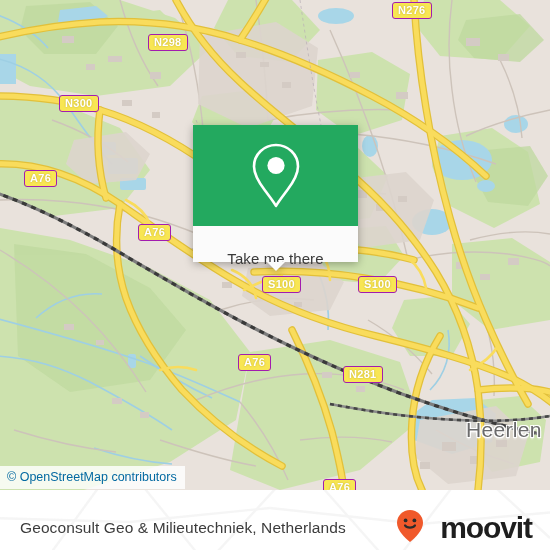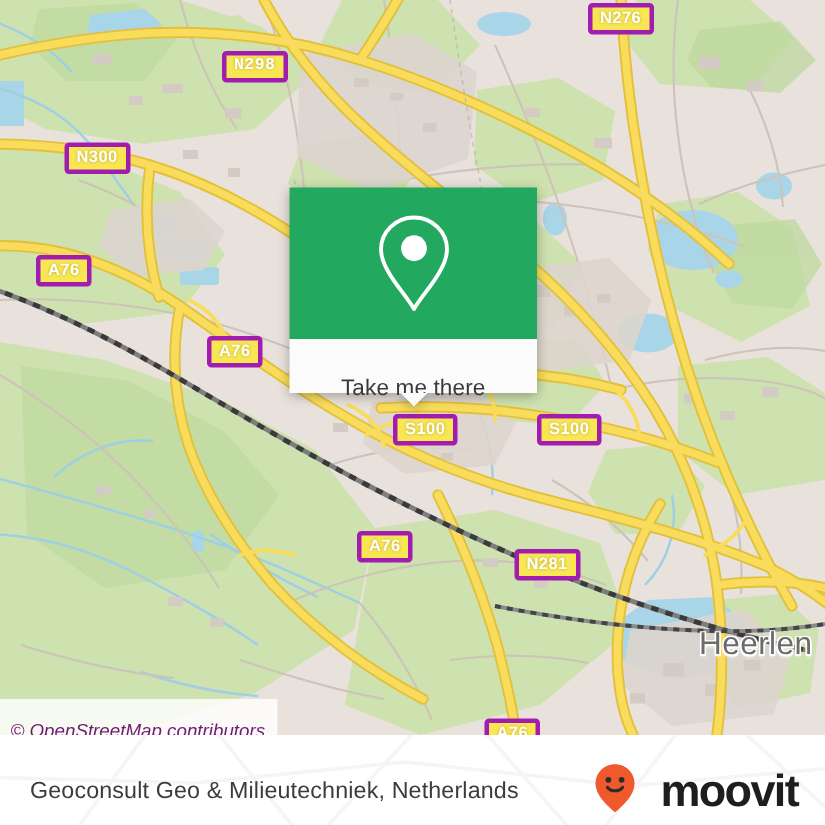--- a/index.html
+++ b/index.html
@@ -17,21 +17,21 @@
     width: 550px; height: 490px;
     background: #e9e2dc;
     overflow: hidden;
   }
   .map-svg { position: absolute; left: 0; top: 0; width: 550px; height: 490px; }
 
   
   .shield {
     position: absolute;
     background: #f8e653;
-    border: 3px solid #a21caf;
+    border: 1px solid #a21caf;
     border-radius: 3px;
     color: #ffffff;
     font-size: 11px;
     font-weight: bold;
     letter-spacing: 0.3px;
     padding: 1px 5px 2px 5px;
     line-height: 12px;
     text-shadow: 0 0 2px rgba(120,95,0,.45);
     white-space: nowrap;
   }
@@ -79,25 +79,24 @@
     border-left: 9px solid transparent;
     border-right: 9px solid transparent;
     border-top: 9px solid #fbfbfb;
   }
 
   
   #osm-attr {
     position: absolute;
     left: 0; top: 466px;
     background: rgba(255,255,255,.82);
-    color: #701a75;
+    color: #0369a1;
     font-size: 12.5px;
-    padding: 14px 8px 5px 7px;
+    padding: 4px 8px 5px 7px;
     white-space: nowrap;
-    font-style: italic;
   }
 
   
   #footer {
     position: absolute;
     left: 0; top: 490px;
     width: 550px; height: 76px;
     background: #ffffff;
     overflow: hidden;
   }
@@ -320,22 +319,22 @@
         </g>
 
         <g stroke="#b9aeb6" fill="none" stroke-width="1" stroke-dasharray="3 3" opacity=".7">
           <path d="M300,0 C306,40 312,80 320,120 C328,162 338,202 352,240"></path>
           <path d="M196,120 C212,160 226,200 236,242"></path>
         </g>
       </g>
     </svg>
 
     <div class="shield" style="left:392px; top:2px;">N276</div>
-    <div class="shield" style="left:148px; top:34px;font-family:Liberation Mono, monospace;">N298</div>
-    <div class="shield" style="left:43px;  top:95px;">N300</div>
+    <div class="shield" style="left:148px; top:34px;">N298</div>
+    <div class="shield" style="left:59px;  top:95px;">N300</div>
     <div class="shield" style="left:24px;  top:170px;">A76</div>
     <div class="shield" style="left:138px; top:224px;">A76</div>
     <div class="shield" style="left:262px; top:276px;">S100</div>
     <div class="shield" style="left:358px; top:276px;">S100</div>
     <div class="shield" style="left:238px; top:354px;">A76</div>
     <div class="shield" style="left:343px; top:366px;text-align:center;">N281</div>
     <div class="shield" style="left:323px; top:479px;">A76</div>
 
     <div class="place-label" style="left:466px; top:418px;text-align:right;">Heerlen</div>
 

